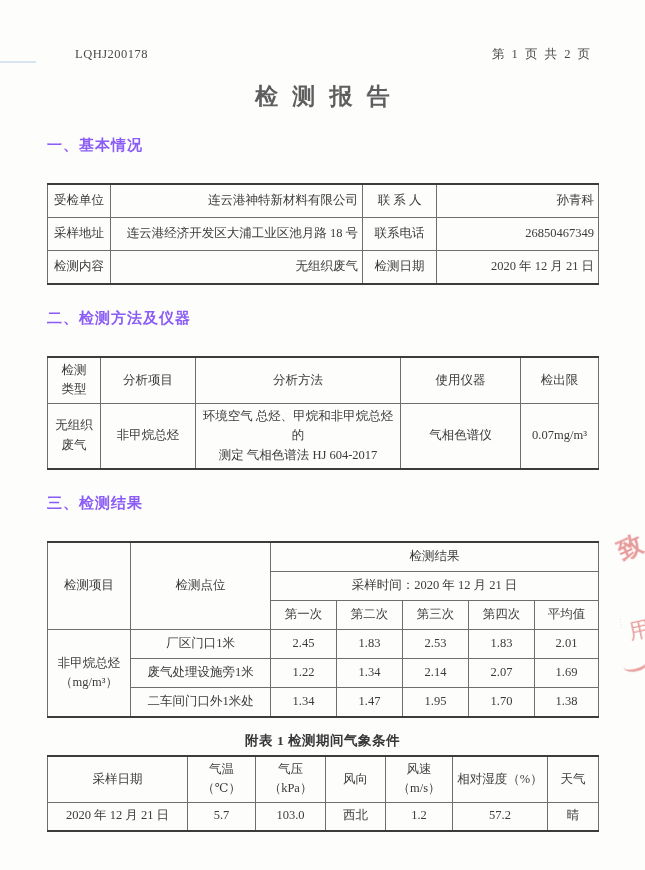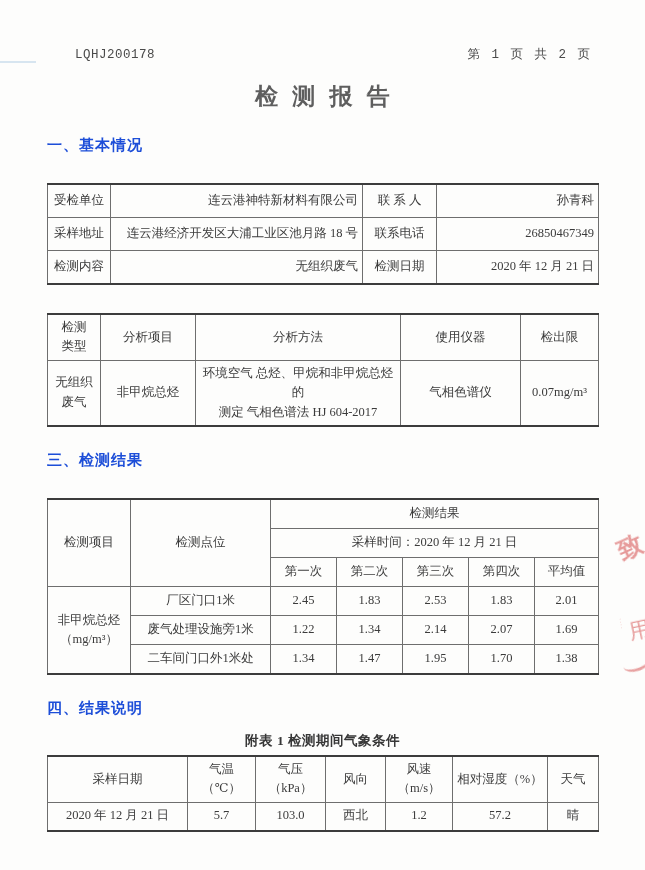--- a/index.html
+++ b/index.html
@@ -11,42 +11,42 @@
     overflow:hidden;
     font-family:"Liberation Serif","DejaVu Serif",serif;
     color:#3f3f3f;
     box-sizing:border-box;
   }
   .content{padding:46px 47px 0 47px;}
 
   
   .doc-header{
     display:flex;justify-content:space-between;align-items:baseline;
-    font-size:12.5px;color:#4a4a4a;font-family:Liberation Mono, monospace;
+    font-size:12.5px;color:#4a4a4a;
   }
   .report-no{margin-left:28px;letter-spacing:0.5px;}
   .page-indicator{margin-right:6px;letter-spacing:2px;}
 
   
   .doc-title{
     text-align:center;
     margin-top:18px;
     font-size:23px;
     font-weight:700;
     letter-spacing:0.62em;
     text-indent:0.62em;
     color:#5e5e5e;
   }
 
   
   .section-heading{
     margin-top:24px;
     font-size:15px;
     font-weight:700;
-    color:#1d4ed8;
+    color:#8b5cf6;
     letter-spacing:1px;
   }
   .caption{
     margin-top:14px;
     text-align:center;
     font-size:13.5px;
     font-weight:700;
     color:#373737;
     letter-spacing:0.5px;
   }
@@ -141,20 +141,21 @@
       </tr>
       <tr>
         <td>检测内容</td>
         <td class="left-cell">无组织废气</td>
         <td>检测日期</td>
         <td class="left-cell">2020 年 12 月 21 日</td>
       </tr>
     </tbody>
       </table>
 
+    <div class="section-heading">二、检测方法及仪器</div>
     <table class="t2 rule-heavy">
       <colgroup>
           <col style="width:53px">
           <col style="width:95px">
           <col style="width:205px">
           <col style="width:120px">
           <col style="width:78px">
         </colgroup>
       <tbody>
           <tr>
@@ -226,21 +227,20 @@
         <td>二车间门口外1米处</td>
         <td>1.34</td>
         <td>1.47</td>
         <td>1.95</td>
         <td>1.70</td>
         <td>1.38</td>
       </tr>
     </tbody>
       </table>
 
-    <div class="section-heading">四、结果说明</div>
     <div class="caption">附表 1  检测期间气象条件</div>
     <table class="t4 rule-heavy">
       <colgroup>
           <col style="width:140px">
           <col style="width:68px">
           <col style="width:70px">
           <col style="width:60px">
           <col style="width:67px">
           <col style="width:95px">
           <col style="width:51px">

